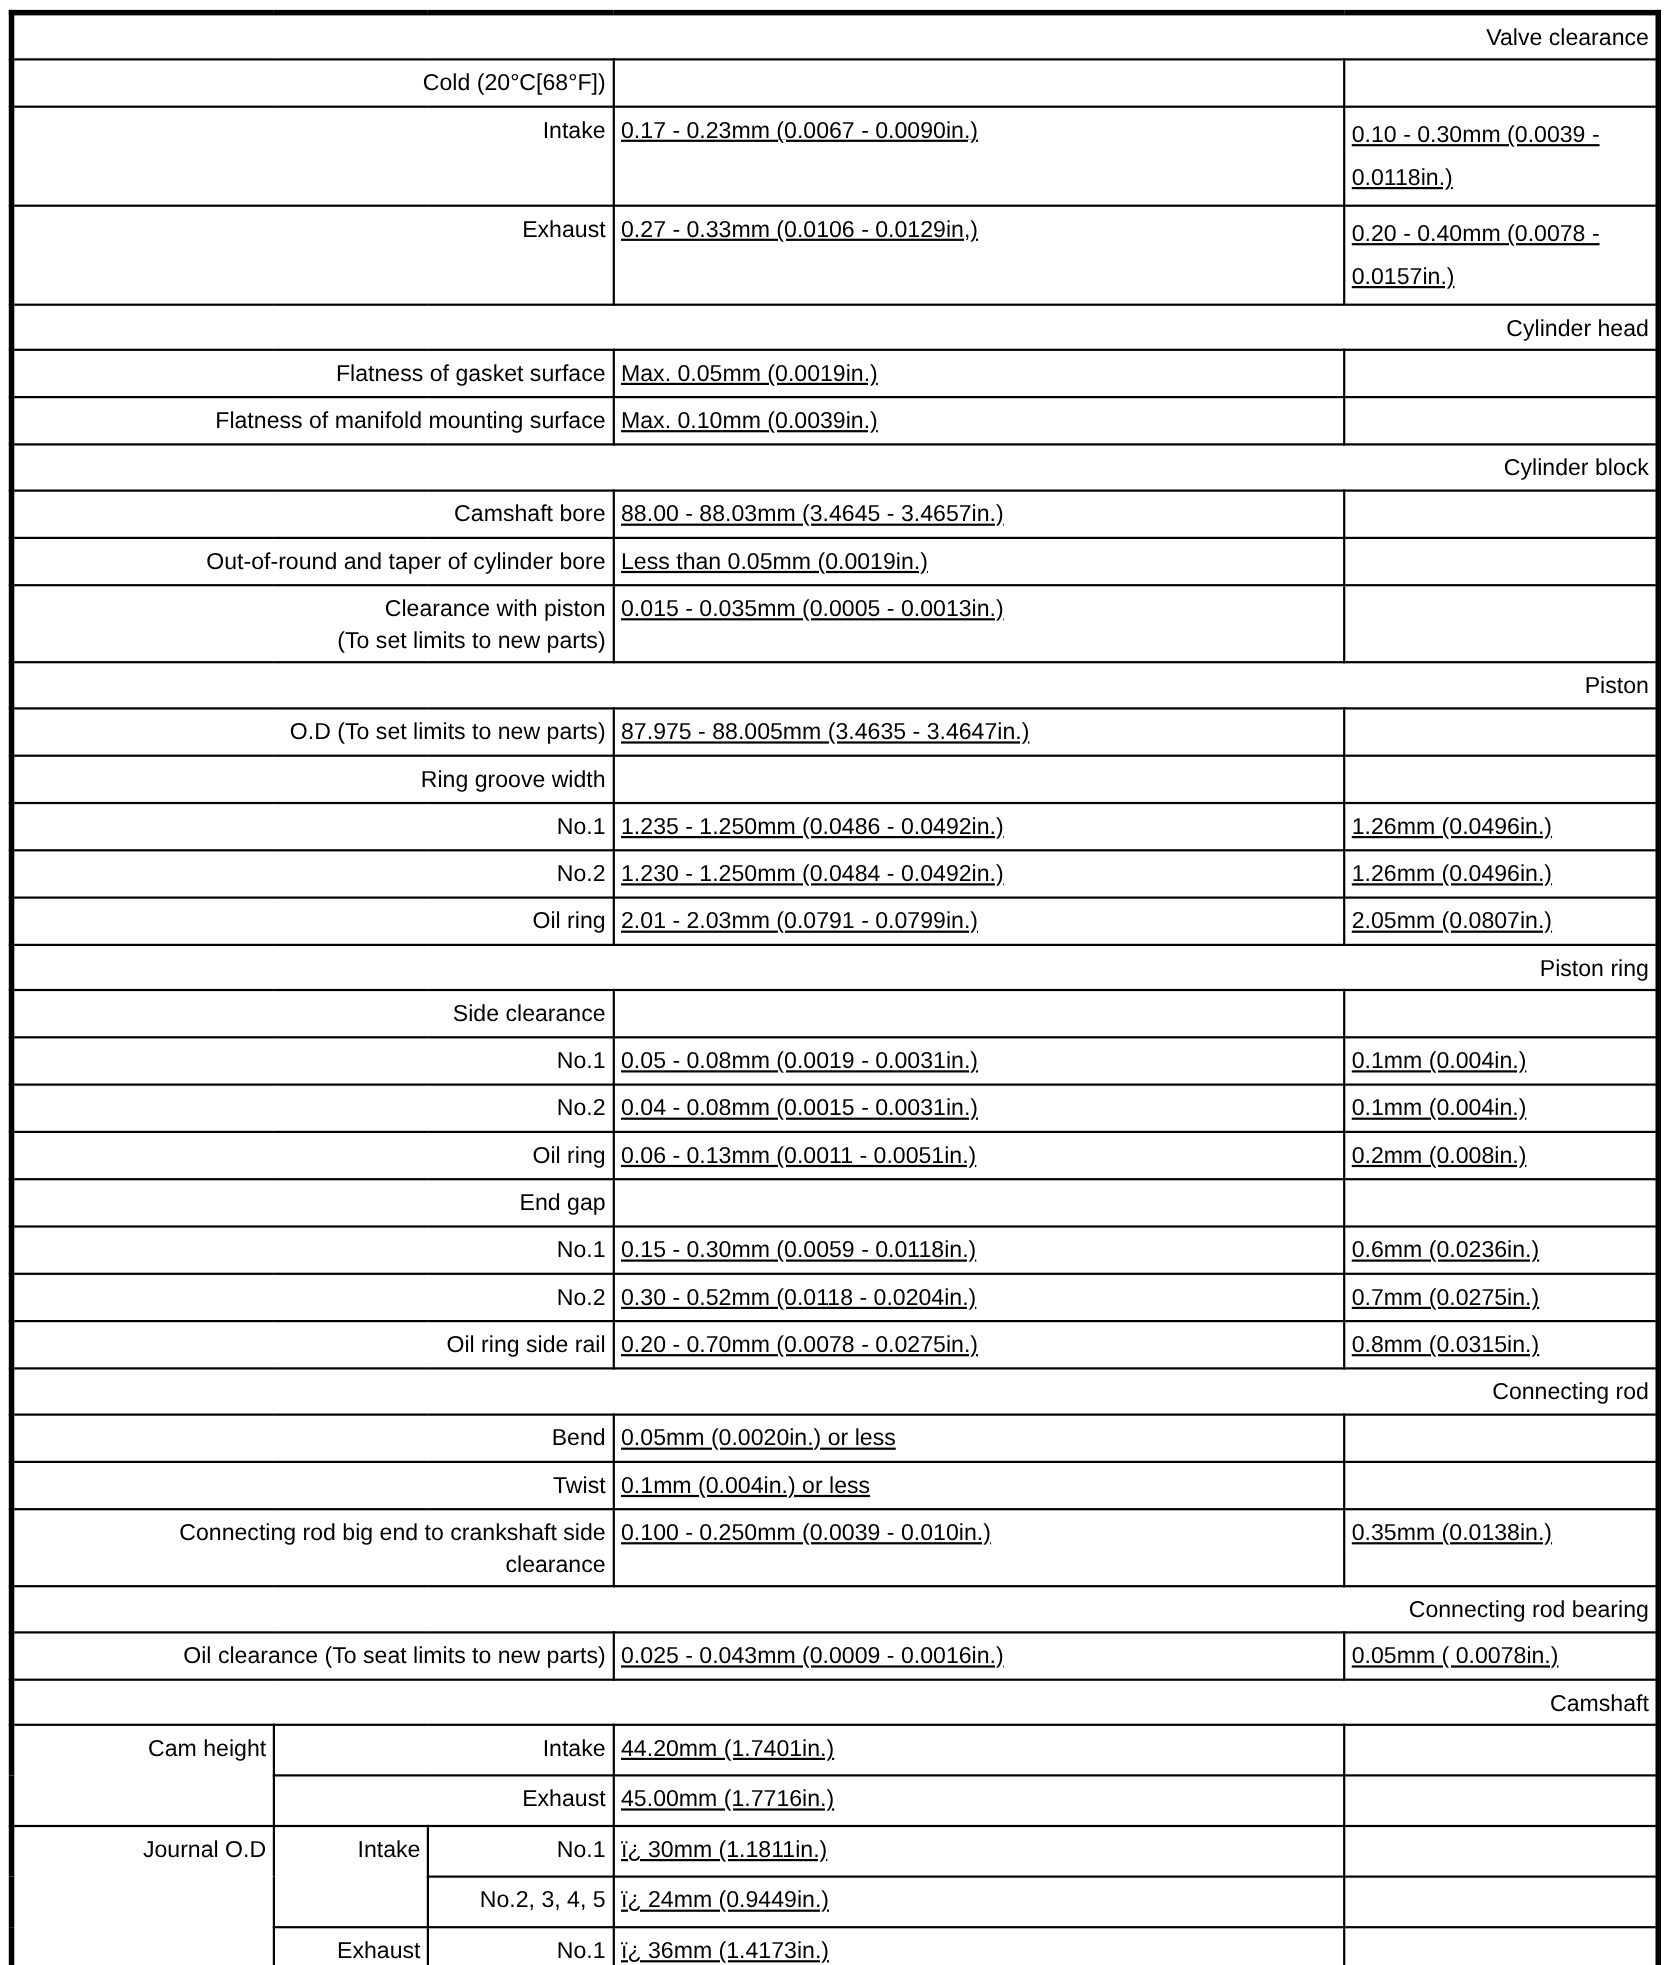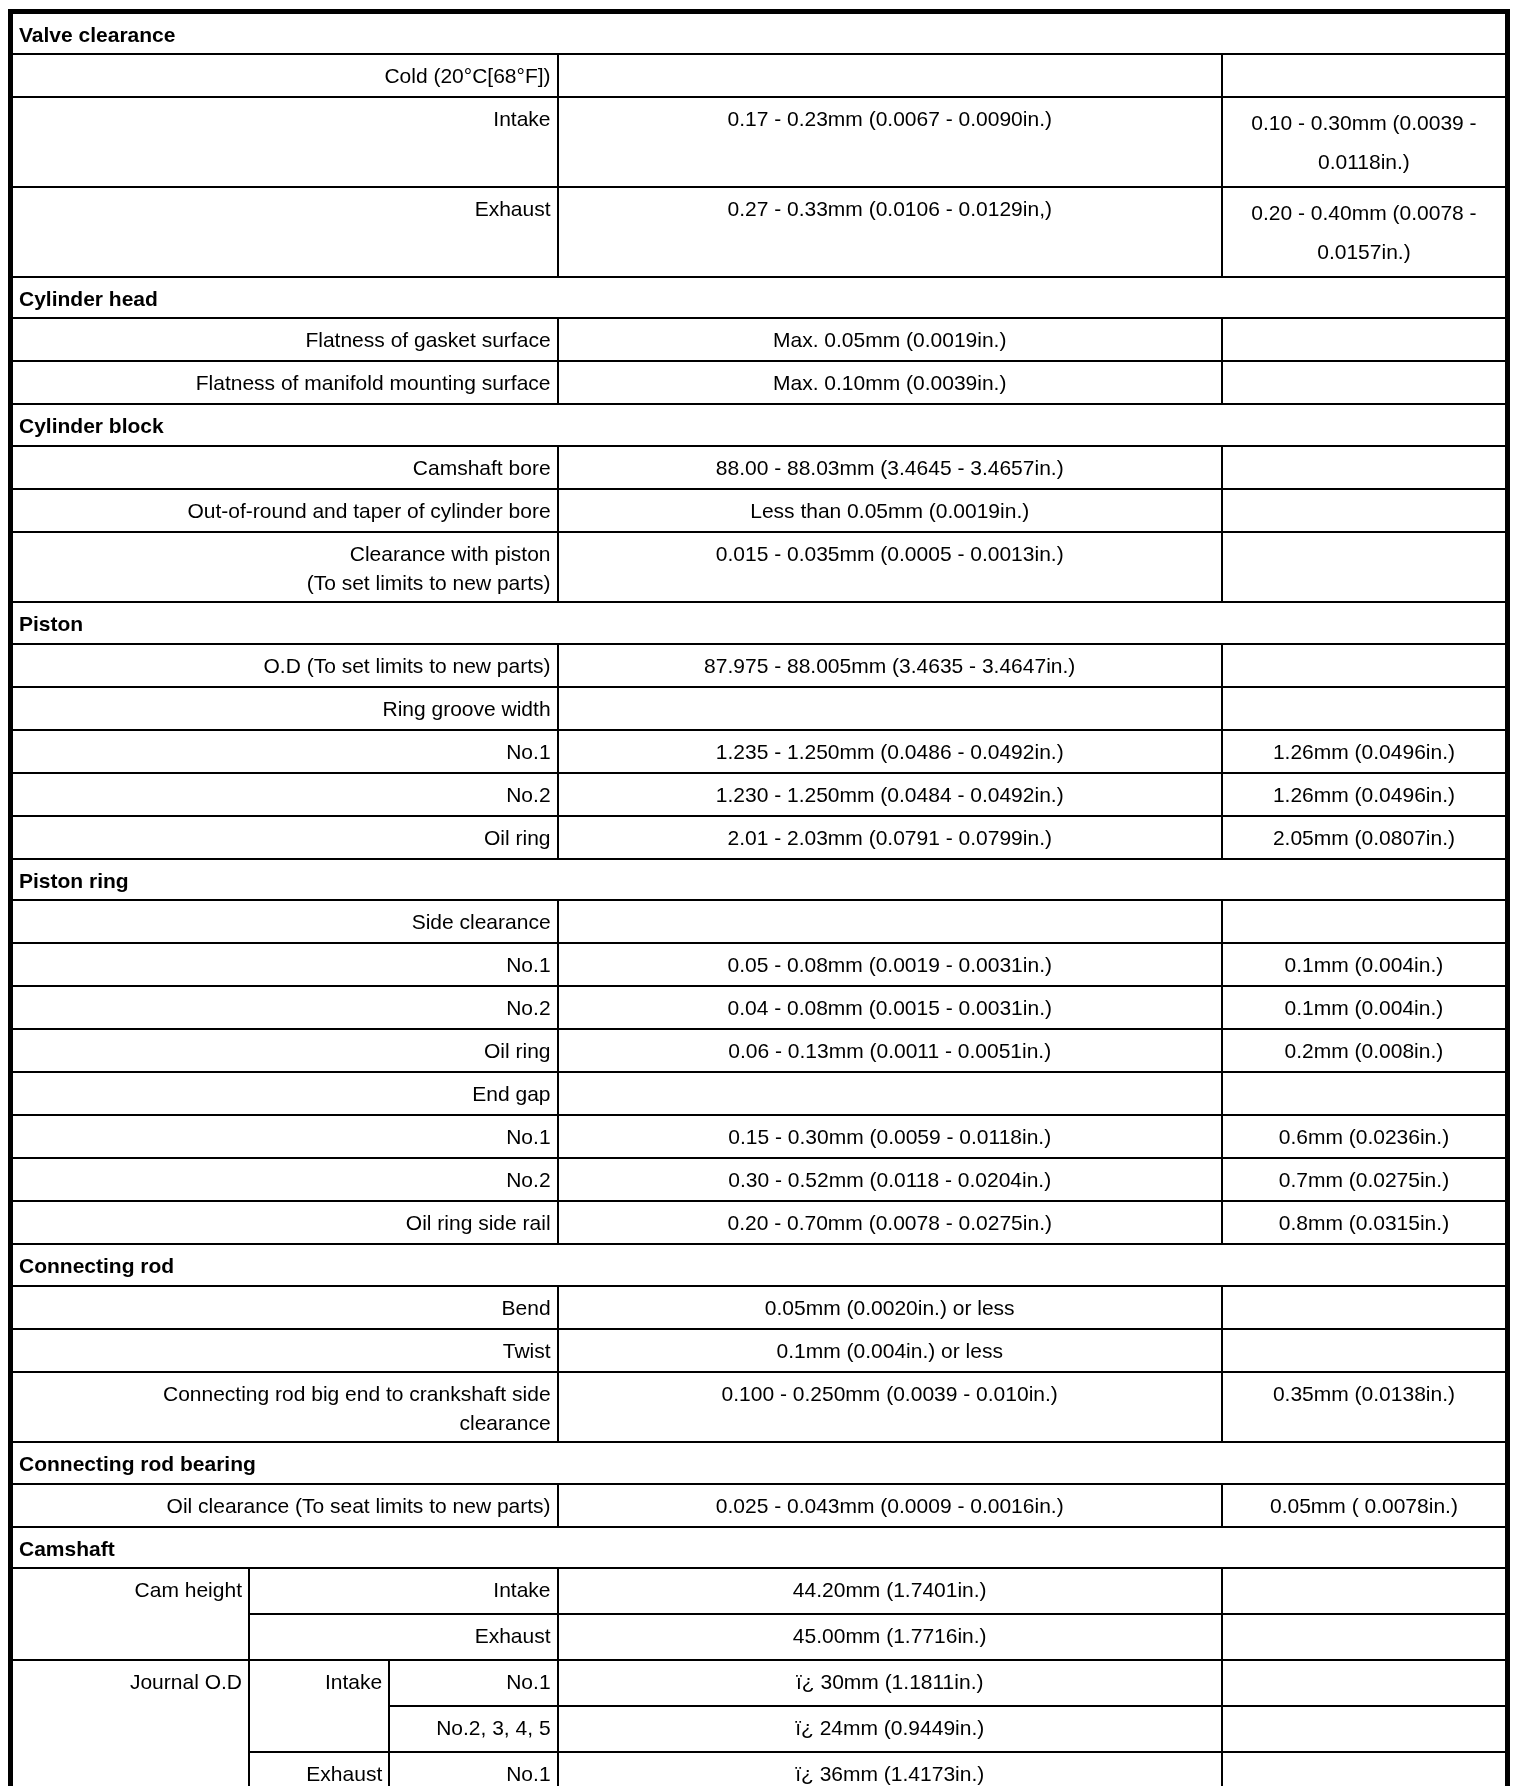--- a/index.html
+++ b/index.html
@@ -25,35 +25,35 @@
   table.spec td {
     border: 2px solid #000000;
     vertical-align: top;
     padding: 6px 6px 4px 6px;
     line-height: 1.4;
     overflow: hidden;
     word-wrap: break-word;
   }
   
   tr.sec td {
-    font-weight: bold;
+    font-weight: normal;
     height: 26px;
-    text-align: left;
+    text-align: right;
   }
   
   tr.row td { height: 31px; }
   tr.cam td { height: 34px; }
   tr.tallv td { height: 62px; }   
   tr.talll td { height: 56px; }   
   td.lab {
     text-align: right;
     white-space: pre-line;
   }
   td.val, td.lim {
-    text-align: center;
+    text-decoration: underline;
   }
   tr.tallv td.lim { line-height: 1.85; margin-left: 28px; }
 </style>
 </head>
 <body>
 
 <div class="page">
 <table class="spec">
   <colgroup>
     <col style="width:238px">

